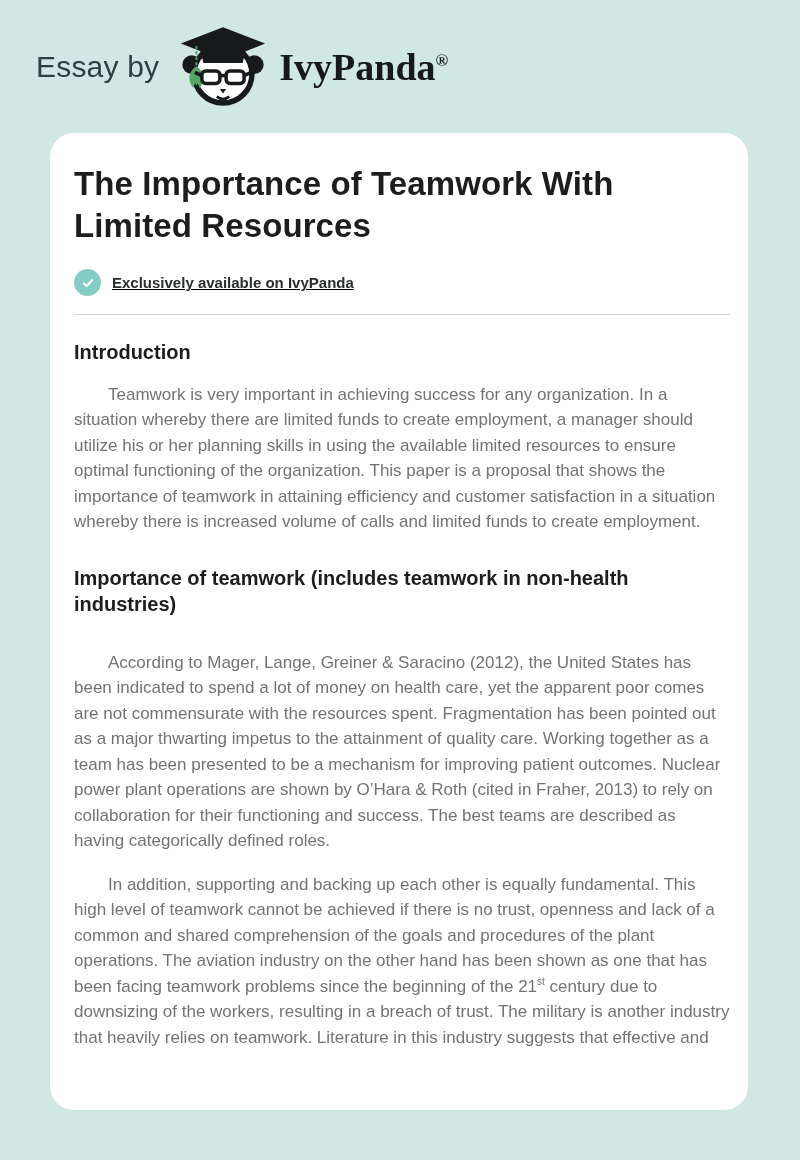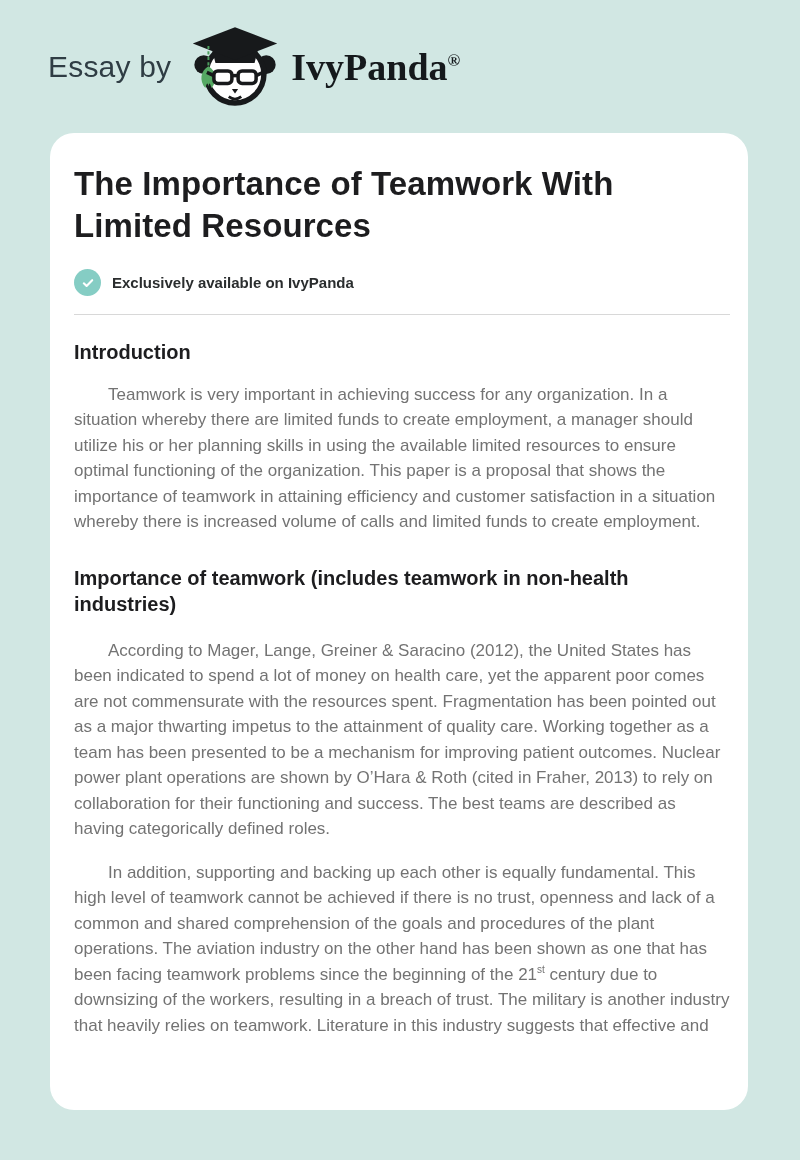--- a/index.html
+++ b/index.html
@@ -10,21 +10,21 @@
     height: 1160px;
     background: #d1e7e3;
     font-family: "Liberation Sans", sans-serif;
     overflow: hidden;
   }
   
   .site-header {
     height: 133px;
     display: flex;
     align-items: center;
-    padding-left: 48px;
+    padding-left: 36px;
   }
   .essay-by {
     font-size: 30px;
     color: #2f3d44;
     letter-spacing: 0.2px;
     margin-right: 14px;
   }
   .logo-icon {
     width: 100px;
     height: 86px;
@@ -58,20 +58,21 @@
     font-size: 33px;
     font-weight: bold;
     line-height: 1.28;
     color: #1d1d1f;
     letter-spacing: 0.1px;
   }
   .badge-row {
     display: flex;
     align-items: center;
     margin-bottom: 18px;
+    text-decoration: underline;
   }
   .check-circle {
     width: 27px;
     height: 27px;
     border-radius: 50%;
     background: #85cdc4;
     display: inline-flex;
     align-items: center;
     justify-content: center;
     margin-right: 11px;
@@ -88,21 +89,21 @@
     border-top: 1px solid #d8d8d8;
     margin: 0 0 4px 0;
   }
   h2.section-heading {
     font-size: 20px;
     font-weight: bold;
     color: #1d1d1f;
     line-height: 1.32;
     margin: 24px 0 16px 0;
   }
-  h2.second { margin-top: 30px; margin-bottom: 20px; }
+  h2.second { margin-top: 30px; margin-bottom: 32px; }
   p.body-para {
     font-size: 17px;
     line-height: 25.5px;
     color: #737373;
     margin: 0 0 18px 0;
     text-indent: 34px;
   }
   p.body-para sup {
     font-size: 10px;
     vertical-align: super;

